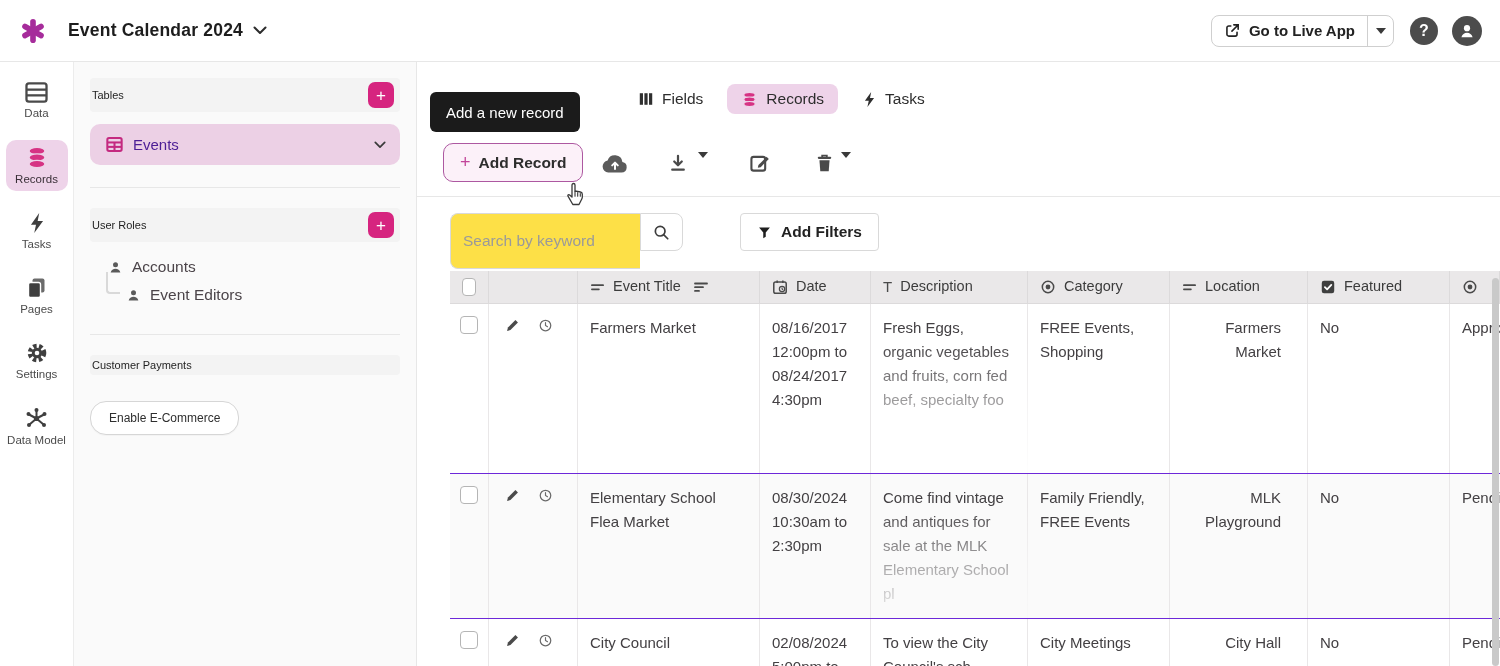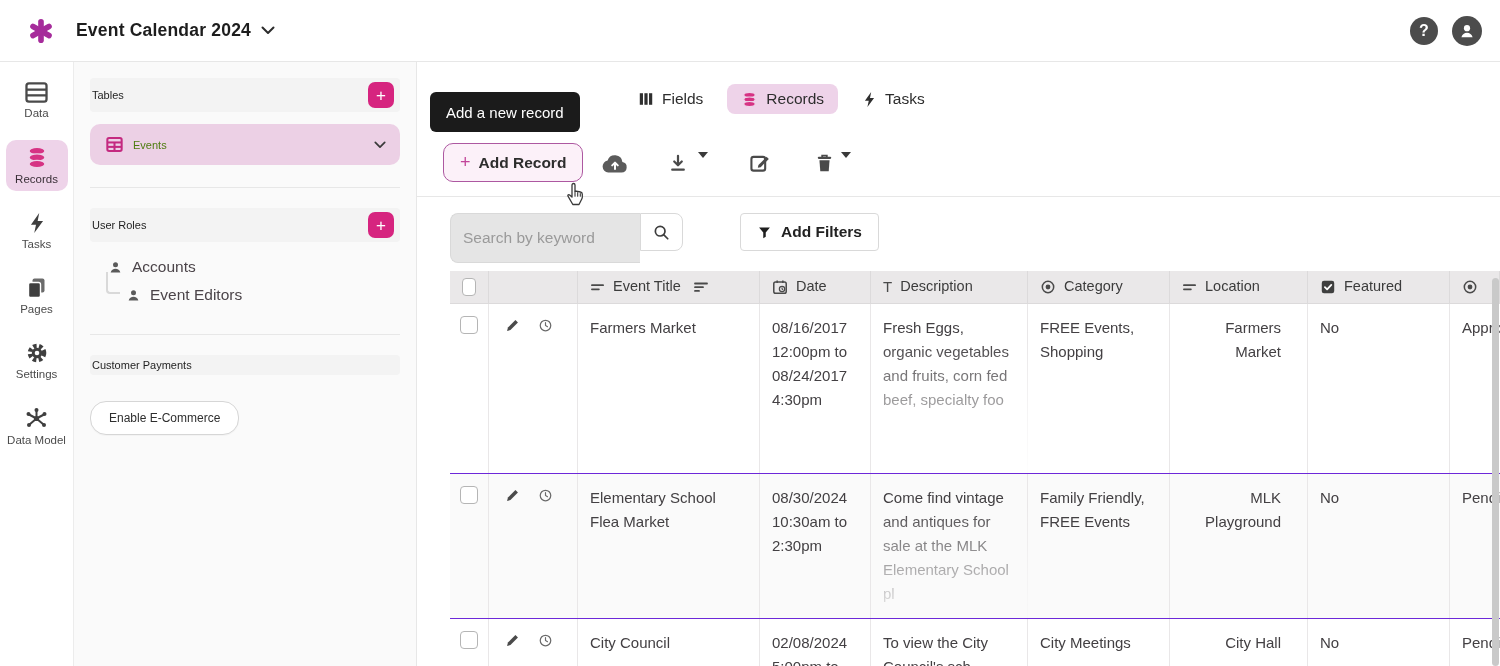--- a/index.html
+++ b/index.html
@@ -1,21 +1,21 @@
 <!DOCTYPE html>
 <html><head>
 <meta charset="utf-8">
 <style>
   * { margin:0; padding:0; box-sizing:border-box; }
   html,body { width:1500px; height:666px; overflow:hidden; }
   body { font-family:"Liberation Sans", sans-serif; background:#fff; color:#2b2b2b; }
   .app { width:1500px; height:666px; position:relative; background:#fff; }
 
   
-  .topbar { height:62px; display:flex; align-items:center; padding:0 18px 0 28px; background:#fff; border-bottom:1px solid #e7e7e7; }
+  .topbar { height:62px; display:flex; align-items:center; padding:0 18px 0 20px; background:#fff; border-bottom:1px solid #e7e7e7; }
   .logo { width:26px; height:26px; margin-right:22px; display:flex; align-items:center; justify-content:center; }
   .app-title-wrap { display:flex; align-items:center; gap:10px; cursor:pointer; }
   .app-title { font-size:17.5px; font-weight:700; color:#1d1d1d; letter-spacing:.2px; }
   .spacer { flex:1; }
   .live-split { display:flex; align-items:stretch; height:32px; border:1px solid #cfcfcf; border-radius:8px; overflow:hidden; background:#fff; }
   .live-main { display:flex; align-items:center; gap:8px; padding:0 12px; font-size:15px; font-weight:700; color:#222; cursor:pointer; }
   .live-caret { width:26px; display:flex; align-items:center; justify-content:center; border-left:1px solid #cfcfcf; cursor:pointer; }
   .caret-down { width:0; height:0; border-left:5px solid transparent; border-right:5px solid transparent; border-top:6px solid #3a3a3a; }
   .circle-btn { width:28px; height:28px; border-radius:50%; background:#4c4c4c; color:#fff; display:flex; align-items:center; justify-content:center; font-size:16px; font-weight:700; margin-left:16px; cursor:pointer; }
   .avatar-btn { width:30px; height:30px; margin-left:14px; background:#4c4c4c; border-radius:50%; display:flex; align-items:center; justify-content:center; cursor:pointer; }
@@ -26,21 +26,21 @@
   .rail-item { display:flex; flex-direction:column; align-items:center; gap:4px; cursor:pointer; width:62px; padding:6px 0; border-radius:10px; }
   .rail-item .lbl { font-size:11.5px; color:#4b4b4b; white-space:nowrap; }
   .rail-item.active { background:#eed3e9; }
   .rail-item.active .lbl { color:#3a3038; }
 
   .panel { width:343px; background:#fafafa; border-right:1px solid #e7e7e7; padding:16px 16px 0 16px; }
   .sec-head { display:flex; align-items:center; justify-content:space-between; background:#f3f3f3; border-radius:4px; padding:4px 6px 4px 2px; margin-bottom:12px; }
   .sec-title { font-size:11px; font-weight:400; color:#1f1f1f; }
   .plus-btn { width:26px; height:26px; border-radius:7px; background:#d6247f; color:#fff; font-size:17px; font-weight:500; display:flex; align-items:center; justify-content:center; cursor:pointer; line-height:1; }
   .table-pill { height:41px; background:#ecd0e5; border-radius:10px; display:flex; align-items:center; padding:0 14px 0 16px; gap:10px; cursor:pointer; margin-bottom:22px; }
-  .table-pill .lbl { font-size:11px; color:#4d7c0f; flex:1; }
+  .table-pill .lbl { font-size:15px; color:#4c1d95; flex:1; }
   .divider { height:1px; background:#e7e7e7; margin:0 0 20px 0; }
   .role-row { display:flex; align-items:center; gap:9px; padding:2px 0 2px 18px; font-size:15.5px; color:#4b4449; cursor:pointer; margin-bottom:6px; }
   .role-child { margin-left:36px; margin-top:2px; margin-bottom:10px; position:relative; }
   .tree-elbow { position:absolute; left:-20px; top:-12px; width:14px; height:22px; border-left:2px solid #d9d9d9; border-bottom:2px solid #d9d9d9; border-bottom-left-radius:4px; }
   .ecom-btn { display:inline-flex; align-items:center; background:#fff; border:1px solid #d6d6d6; border-radius:16px; padding:9px 18px; font-size:12px; color:#2e2e2e; cursor:pointer; box-shadow:0 1px 1px rgba(0,0,0,.03); margin-top:14px; }
 
   .main { flex:1; position:relative; background:#fff; overflow:hidden; }
 
   
   .tabs { position:absolute; left:213px; top:22px; display:flex; align-items:center; gap:16px; }
@@ -53,21 +53,21 @@
   .add-record .plus { color:#c2459a; font-size:18px; font-weight:500; }
 
   .tool-ic { position:absolute; top:88px; width:28px; height:26px; display:flex; align-items:center; justify-content:center; cursor:pointer; }
   .tool-caret { position:absolute; top:96px; cursor:pointer; }
 
   .hdr-divider { position:absolute; left:0; right:0; top:134px; height:1px; background:#e7e7e7; }
 
   
   .controls { position:absolute; left:33px; top:151px; display:flex; align-items:center; }
   .search-wrap { display:flex; height:38px; }
-  .search-input { width:190px; height:50px; border:1px solid #d9d9d9; border-right:none; border-radius:8px 0 0 8px; padding:0 12px; font-size:15.5px; color:#333; outline:none; background:#e5e5e5; font-family:"Liberation Sans",sans-serif; }
+  .search-input { width:190px; height:56px; border:1px solid #d9d9d9; border-right:none; border-radius:8px 0 0 8px; padding:0 12px; font-size:15.5px; color:#333; outline:none; background:#fde047; font-family:"Liberation Sans",sans-serif; }
   .search-input::placeholder { color:#9a9a9a; }
   .search-btn { width:43px; height:38px; border:1px solid #d9d9d9; border-radius:0 8px 8px 0; background:#fff; display:flex; align-items:center; justify-content:center; cursor:pointer; }
   .filters-btn { margin-left:57px; height:38px; display:flex; align-items:center; gap:9px; border:1px solid #d9d9d9; border-radius:4px; background:#fff; padding:0 16px; font-size:15.5px; font-weight:600; color:#222; cursor:pointer; }
 
   
   .grid { position:absolute; left:33px; top:209px; width:1050px; overflow:hidden; }
   .g-row { display:flex; border-bottom:1px solid #6d28d9; background:#fff; }
   .g-row.alt { background:#fafafa; }
   .g-head { background:#eae8e9; border-bottom:1px solid #dcdadb; }
   .cell { flex:none; border-right:1px solid #e9e7e8; padding:12px 12px; font-size:15px; color:#434043; line-height:24px; overflow:hidden; }
@@ -110,20 +110,32 @@
           </g>
         </svg>
     </div>
     <div class="app-title-wrap">
       <span class="app-title">Event Calendar 2024</span>
       <svg width="14" height="9" viewBox="0 0 14 9">
           <polyline points="1.5,1.5 7,7 12.5,1.5" fill="none" stroke="#2c2c2c" stroke-width="2" stroke-linecap="round" stroke-linejoin="round"></polyline>
         </svg>
     </div>
     <div class="spacer"></div>
+    <div class="live-split">
+      <div class="live-main">
+        <svg width="17" height="17" viewBox="0 0 18 18">
+            <path d="M7.2 4.2H5A1.9 1.9 0 0 0 3.1 6.1v6.9A1.9 1.9 0 0 0 5 14.9h6.9a1.9 1.9 0 0 0 1.9-1.9v-2.2" fill="none" stroke="#222" stroke-width="1.7" stroke-linecap="round"></path>
+            <path d="M10.4 3h4.6v4.6M14.6 3.4 8.4 9.6" fill="none" stroke="#222" stroke-width="1.7" stroke-linecap="round"></path>
+          </svg>
+        <span>Go to Live App</span>
+      </div>
+      <div class="live-caret">
+        <span class="caret-down"></span>
+      </div>
+    </div>
     <div class="circle-btn">
       <span>?</span>
     </div>
     <div class="avatar-btn">
       <svg width="18" height="18" viewBox="0 0 18 18">
           <circle cx="9" cy="6.2" r="3.1" fill="#fff"></circle>
           <path d="M3.4 15.2c.8-3 3-4.5 5.6-4.5s4.8 1.5 5.6 4.5z" fill="#fff"></path>
         </svg>
     </div>
   </div>

